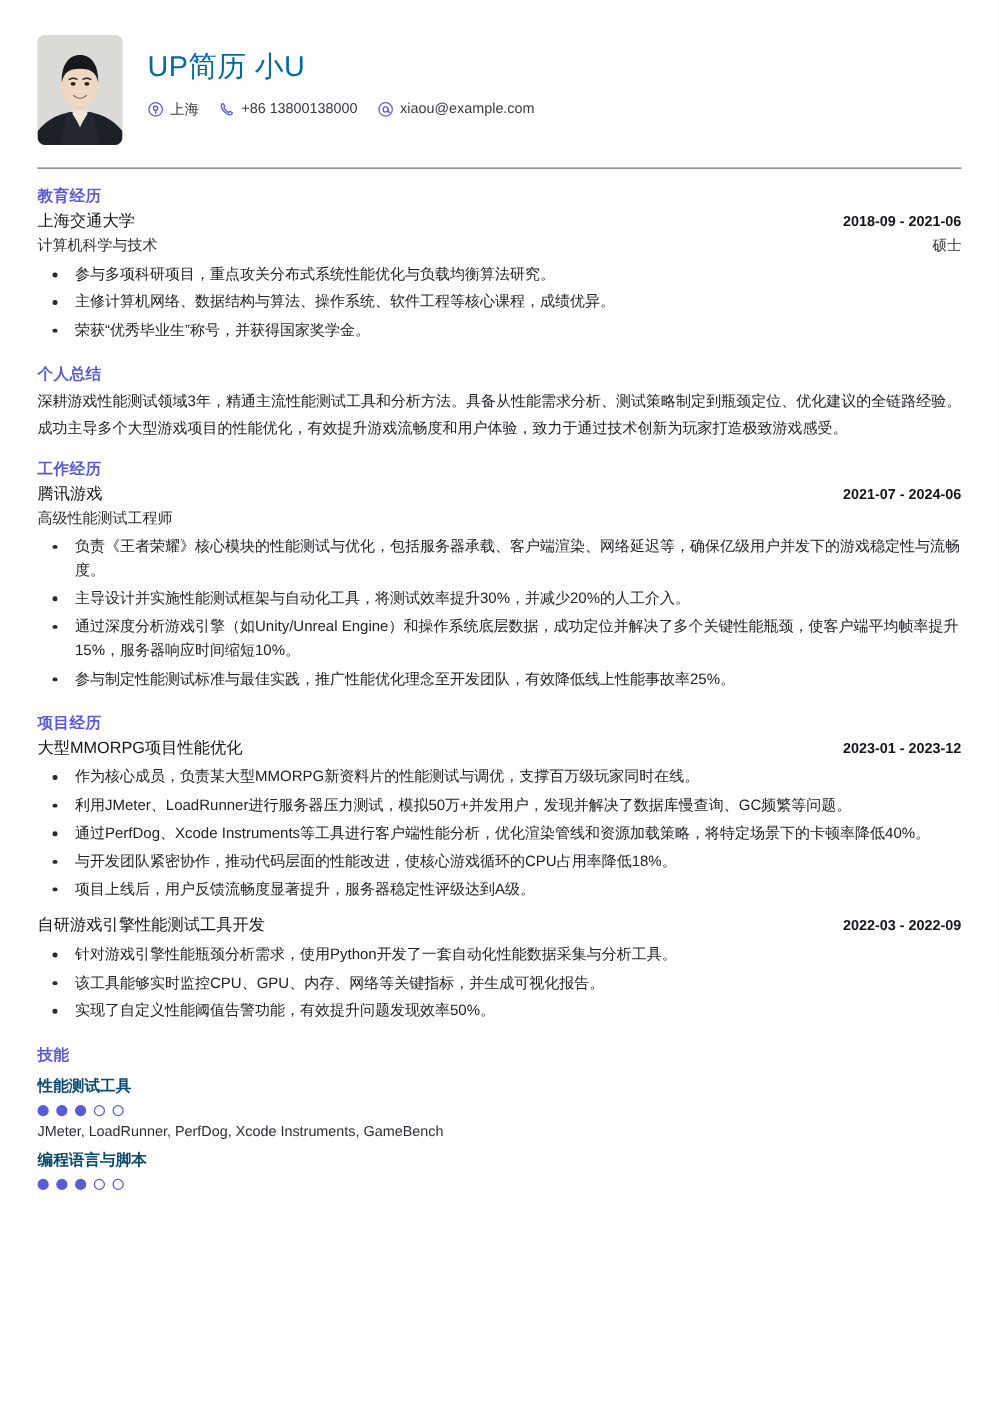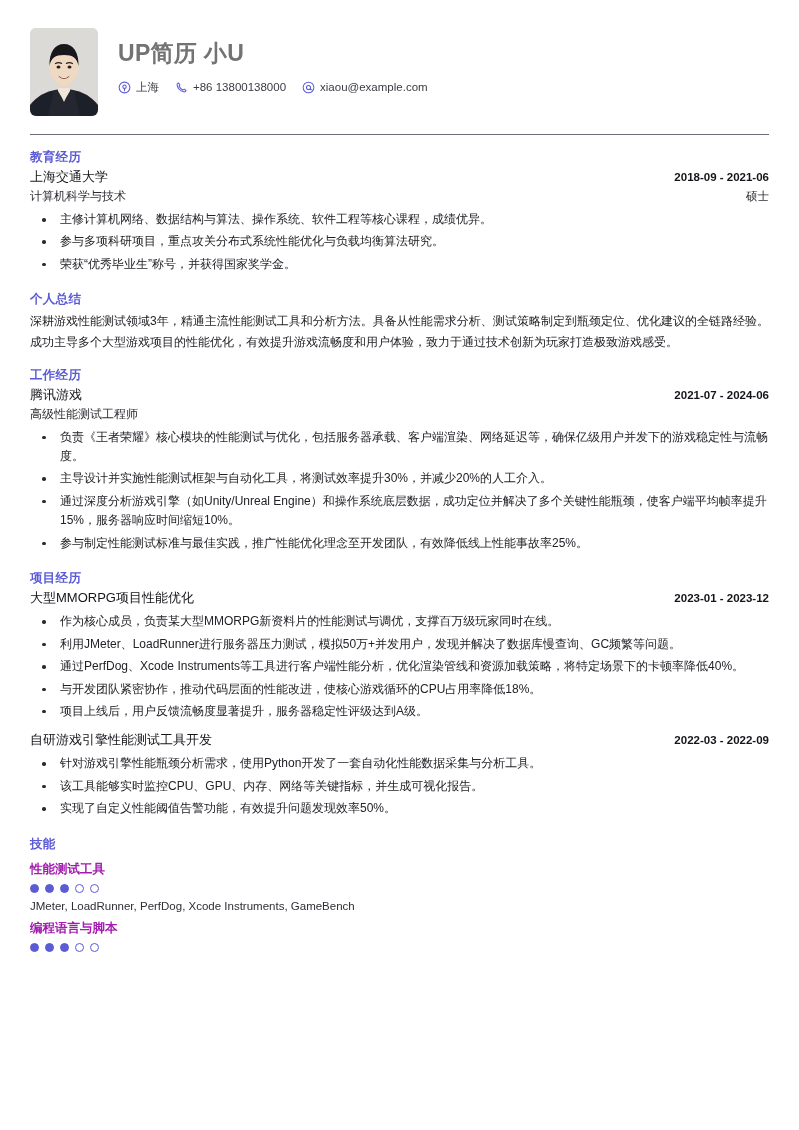--- a/index.html
+++ b/index.html
@@ -39,22 +39,22 @@
   }
   .photo svg { display: block; width: 100%; height: 100%; }
 
   .header-text {
     padding-left: 20px;
     padding-top: 12px;
   }
 
   .name {
     font-size: 23px;
-    font-weight: bold;
-    color: #737373;
+    font-weight: normal;
+    color: #0369a1;
     letter-spacing: 0.3px;
     line-height: 1.2;
   }
 
   .contacts {
     margin-top: 12px;
     display: flex;
     align-items: center;
     flex-wrap: wrap;
     font-size: 11.5px;
@@ -162,21 +162,21 @@
     color: #222228;
     margin-top: 3px;
     text-align: justify;
   }
 
   
   .skill-block { margin-top: 2px; }
   .skill-name {
     font-size: 12.5px;
     font-weight: bold;
-    color: #a21caf;
+    color: #0c4a6e;
     margin-top: 8px;
   }
   .dots {
     display: flex;
     gap: 6px;
     margin-top: 6px;
   }
   .dot {
     width: 9px;
     height: 9px;
@@ -262,22 +262,22 @@
     <div class="entry">
       <div class="entry-head">
         <span class="entry-org">上海交通大学</span>
         <span class="entry-date">2018-09 - 2021-06</span>
       </div>
       <div class="entry-sub">
         <span class="entry-role">计算机科学与技术</span>
         <span class="entry-degree">硕士</span>
       </div>
       <ul class="bullets">
+        <li><span>参与多项科研项目，重点攻关分布式系统性能优化与负载均衡算法研究。</span></li>
         <li><span>主修计算机网络、数据结构与算法、操作系统、软件工程等核心课程，成绩优异。</span></li>
-        <li><span>参与多项科研项目，重点攻关分布式系统性能优化与负载均衡算法研究。</span></li>
         <li><span>荣获“优秀毕业生”称号，并获得国家奖学金。</span></li>
       </ul>
     </div>
   </div>
 
   <div class="section">
     <div class="section-title">个人总结</div>
     <div class="summary">深耕游戏性能测试领域3年，精通主流性能测试工具和分析方法。具备从性能需求分析、测试策略制定到瓶颈定位、优化建议的全链路经验。成功主导多个大型游戏项目的性能优化，有效提升游戏流畅度和用户体验，致力于通过技术创新为玩家打造极致游戏感受。</div>
   </div>
 

